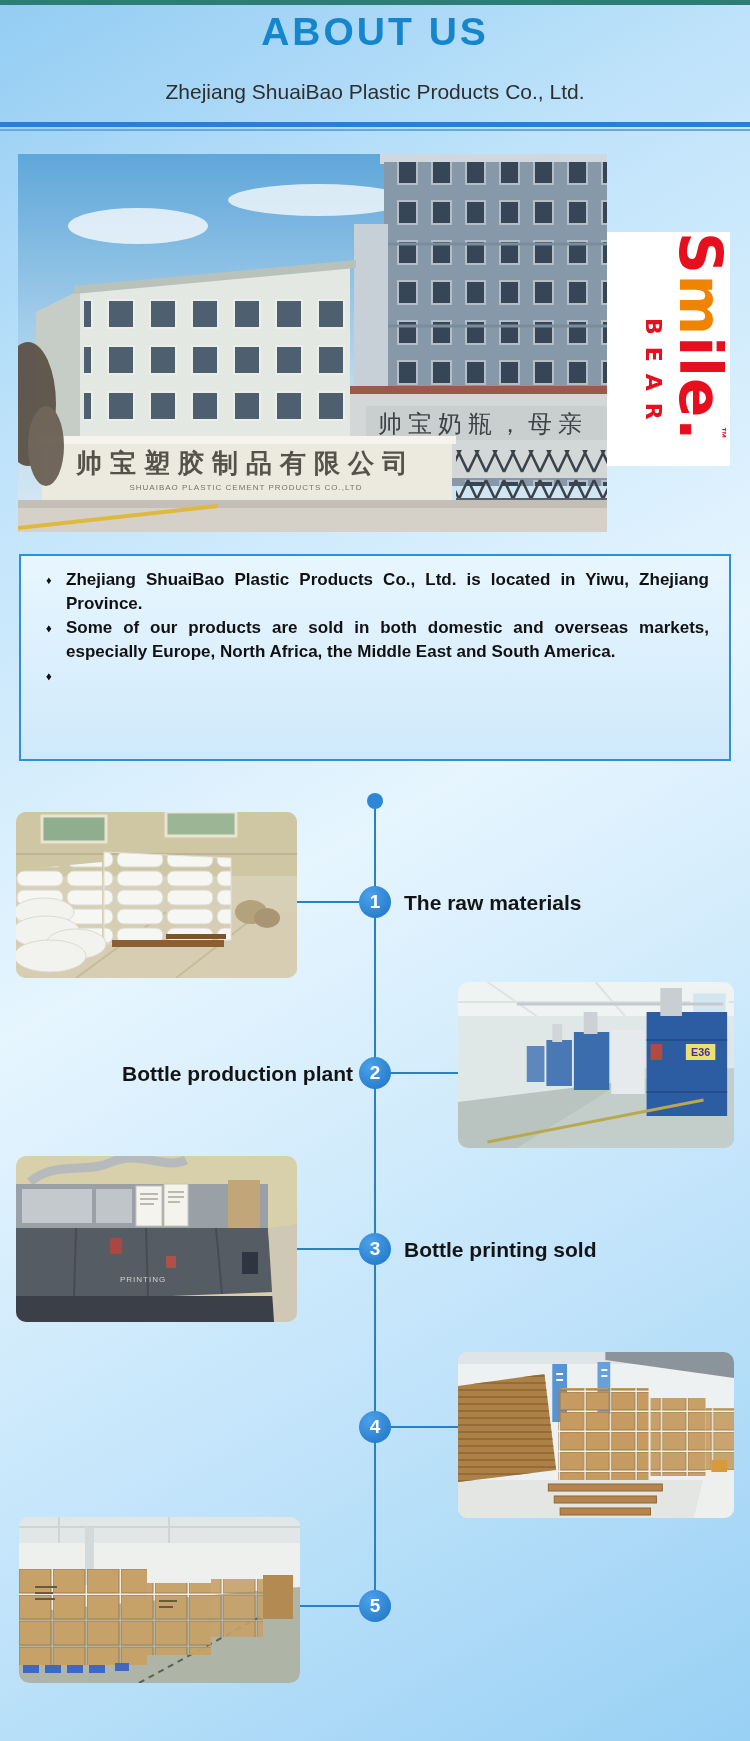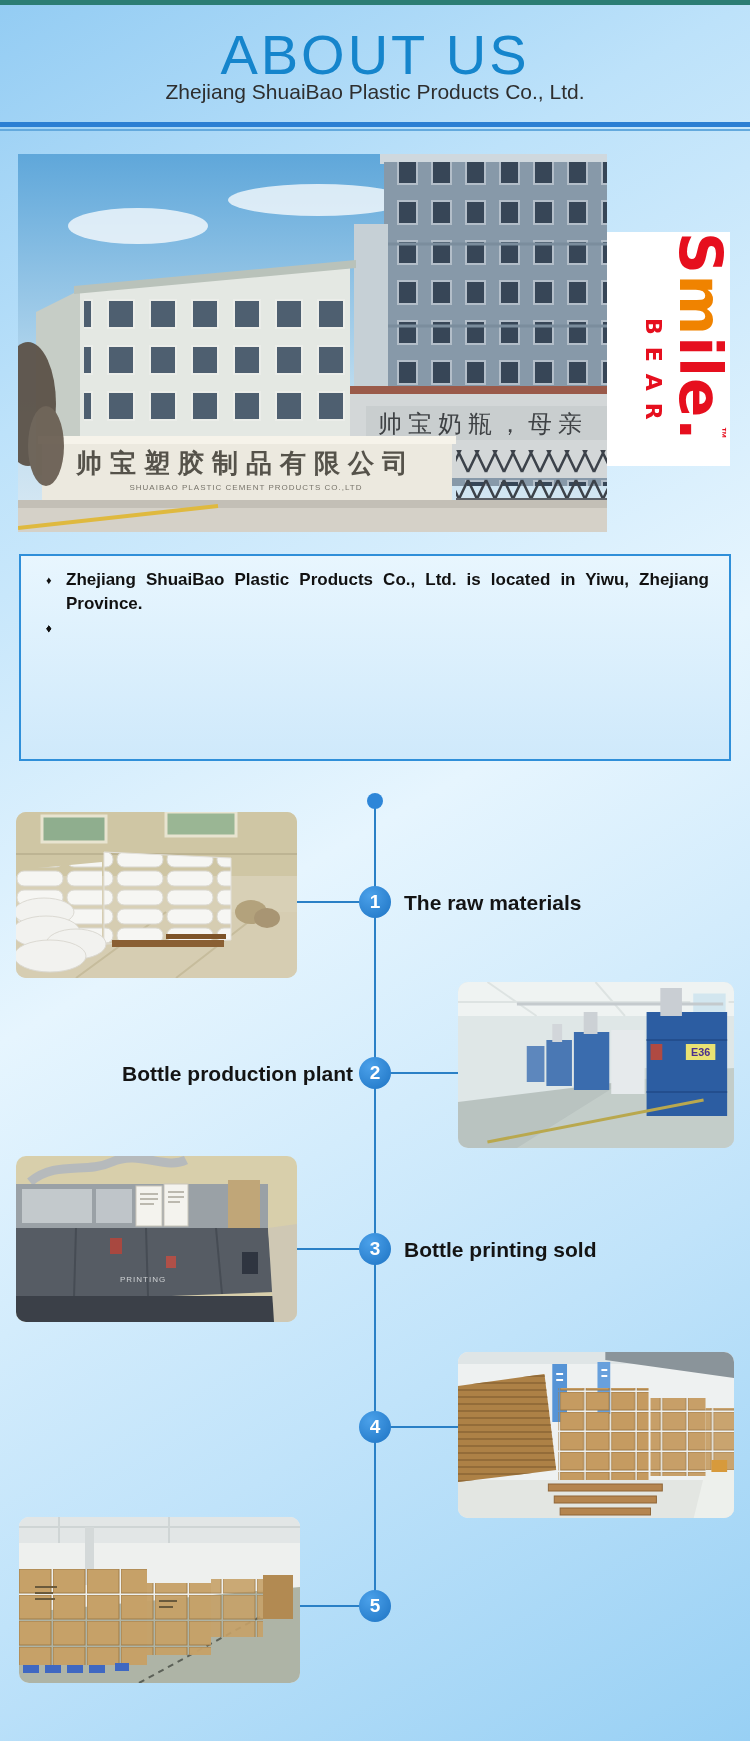--- a/index.html
+++ b/index.html
@@ -1,21 +1,21 @@
 <!DOCTYPE html>
 <html><head>
 <meta charset="utf-8">
 <style>
   html,body{margin:0;padding:0;background:#e9f4fb;}
   .page{position:relative;width:750px;height:1741px;overflow:hidden;margin:0 auto;
     font-family:"Liberation Sans",sans-serif;
     background:linear-gradient(150deg,#93ccf3 0%,#bde2fa 20%,#e6f5fe 48%,#c0e3fa 75%,#98d0f4 100%);}
   .top-strip{position:absolute;top:0;left:0;width:100%;height:5px;background:#2c7d74;}
-  .title{position:absolute;top:22px;left:0;width:100%;text-align:center;margin:0;
-    font-size:56px;font-weight:normal;letter-spacing:3px;color:#1585cc;}
+  .title{position:absolute;top:10px;left:0;width:100%;text-align:center;margin:0;
+    font-size:39px;font-weight:bold;letter-spacing:3px;color:#1585cc;}
   .subtitle{position:absolute;top:80px;left:0;width:100%;text-align:center;
     font-size:21px;color:#2e2e2e;}
   .rule-thick{position:absolute;top:122px;left:0;width:100%;height:5px;background:#2b7fd3;}
   .rule-thin{position:absolute;top:129px;left:0;width:100%;height:2px;background:#63a9dd;}
   .factory{position:absolute;left:18px;top:154px;width:589px;height:378px;}
   svg{display:block;}
   
   .logo-box{position:absolute;left:607px;top:232px;width:123px;height:234px;background:#ffffff;}
   .logo-inner{position:absolute;left:50%;top:50%;width:234px;height:123px;
     transform:translate(-50%,-50%) rotate(90deg);}
@@ -118,21 +118,21 @@
       <div class="logo-word"><span>S</span><span class="m">m</span><span>ile.</span></div>
       <div class="logo-bear">BEAR</div>
     </div>
     <span class="logo-tm">™</span>
   </div>
 
   <div class="info-box">
     <ul>
       <li><span class="diam">♦</span><span>Zhejiang ShuaiBao Plastic Products Co., Ltd. is located in Yiwu, Zhejiang Province.</span></li>
       <li><span class="diam">♦</span></li>
-      <li><span class="diam">♦</span></li>
+      <li><span class="diam">♦</span><span>Some of our products are sold in both domestic and overseas markets, especially Europe, North Africa, the Middle East and South America.</span></li>
       <li><span class="diam">♦</span></li>
       <li><span class="diam">♦</span></li>
     </ul>
   </div>
 
   <div class="vline"></div>
   <div class="tdot"></div>
 
   <svg class="simg" style="left:16px;top:812px;" width="281" height="166" viewBox="0 0 281 166" preserveAspectRatio="none">
     <defs>

